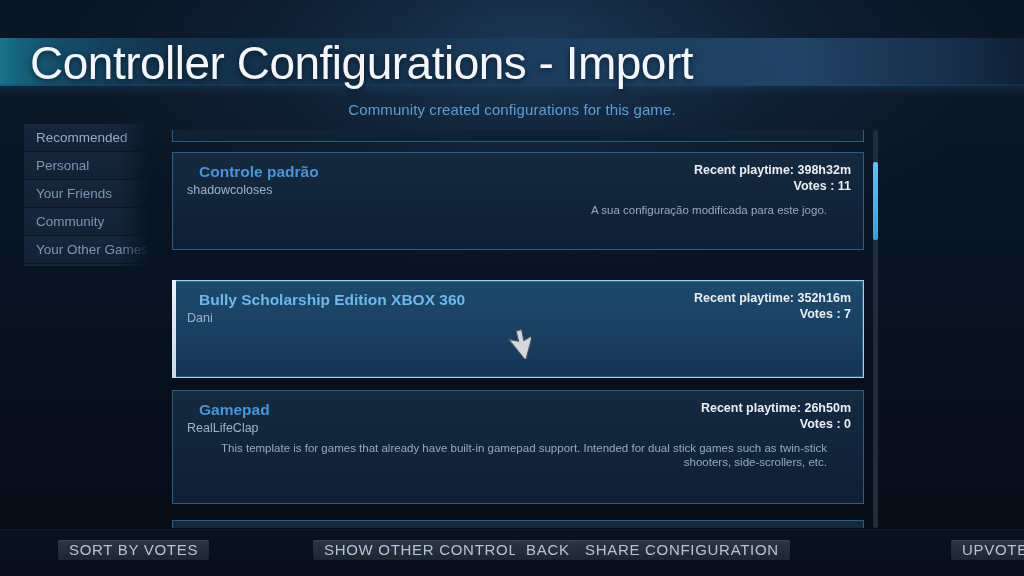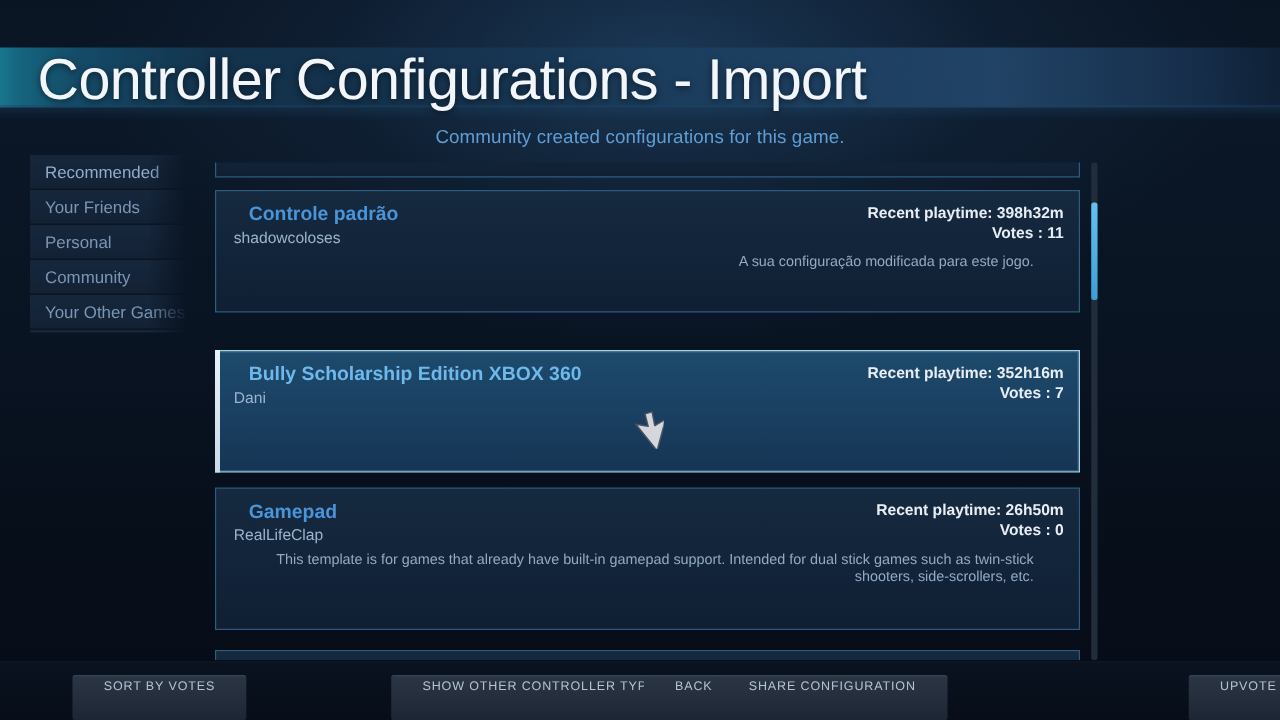--- a/index.html
+++ b/index.html
@@ -194,24 +194,24 @@
     left: 0;
     bottom: 0;
     width: 1024px;
     height: 46px;
     background: linear-gradient(180deg, #0a1220 0%, #070e19 100%);
     border-top: 1px solid #101a2a;
   }
   .btn {
     position: absolute;
     top: 10px;
-    height: 36px;
+    height: 20px;
     line-height: 20px;
-    padding: 0 25px;
-    font-size: 10px;
+    padding: 0 11px;
+    font-size: 15px;
     letter-spacing: 0.7px;
     color: #b6c3d2;
     background: linear-gradient(180deg, #2b3646 0%, #1d2633 100%);
     border-radius: 2px;
     box-shadow: inset 0 1px 0 rgba(255,255,255,0.07);
     white-space: nowrap;
   }
 
   
   #cursor {
@@ -232,24 +232,24 @@
 
   <div id="page-title">Controller Configurations - Import</div>
 
   <div id="subtitle">Community created configurations for this game.</div>
 
   <div id="sidebar">
     <div class="side-item active">
       <span>Recommended</span>
     </div>
     <div class="side-item">
+      <span>Personal</span>
+    </div>
+    <div class="side-item">
       <span>Your Friends</span>
-    </div>
-    <div class="side-item">
-      <span>Personal</span>
     </div>
     <div class="side-item">
       <span>Community</span>
     </div>
     <div class="side-item">
       <span>Your Other Games</span>
     </div>
     <div class="side-item">
       <span>Templates</span>
     </div>

